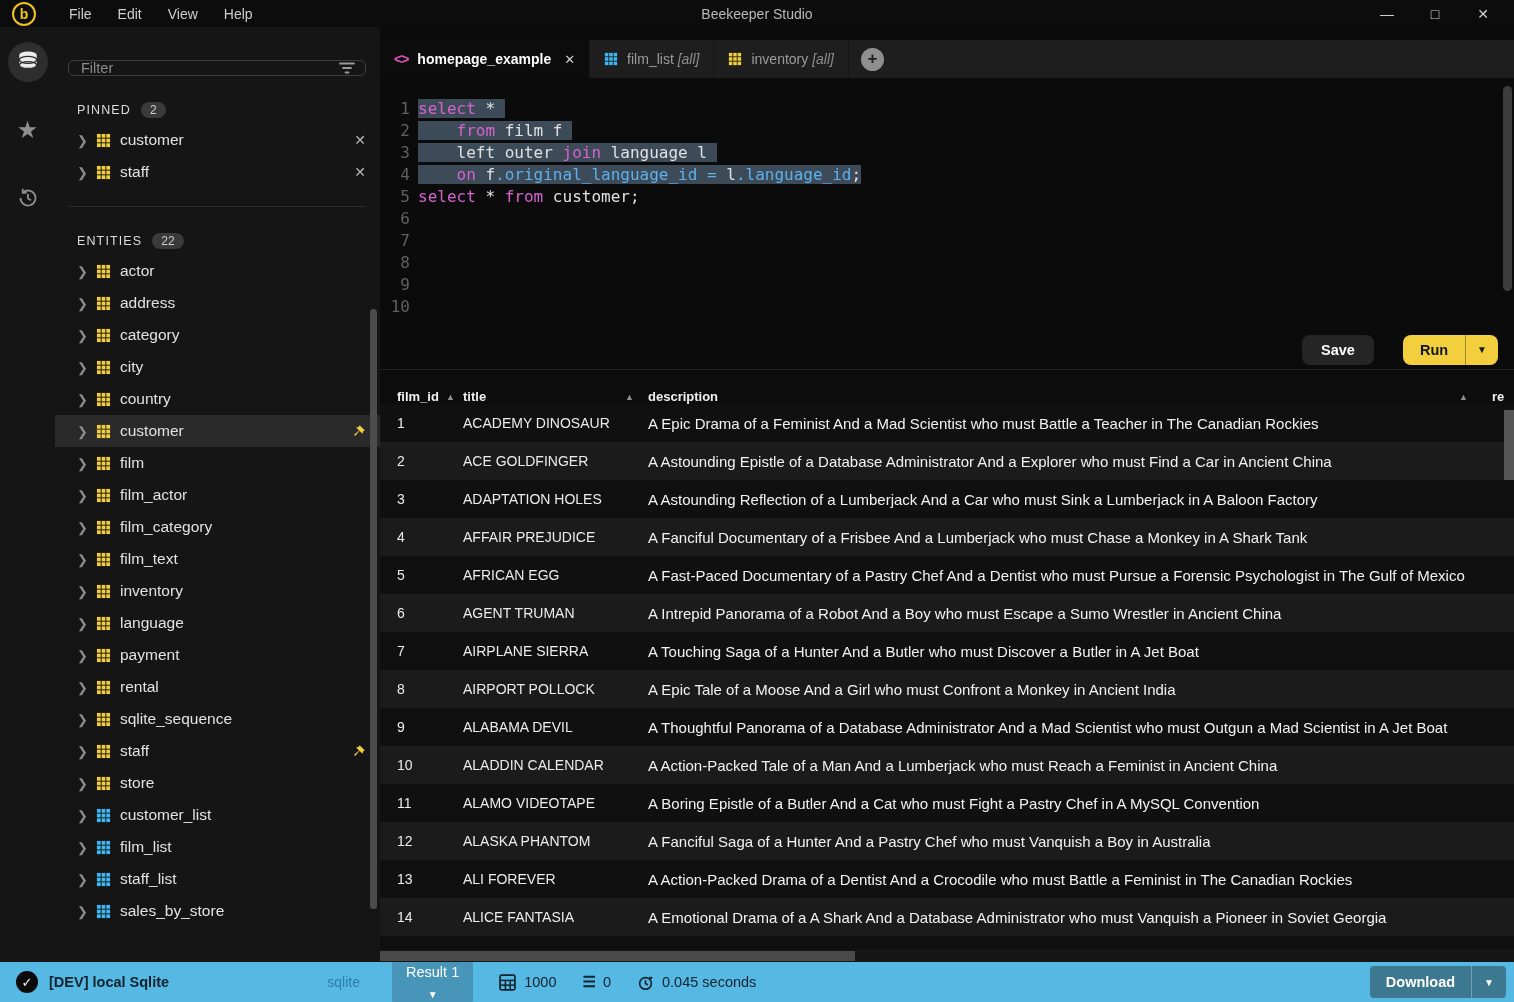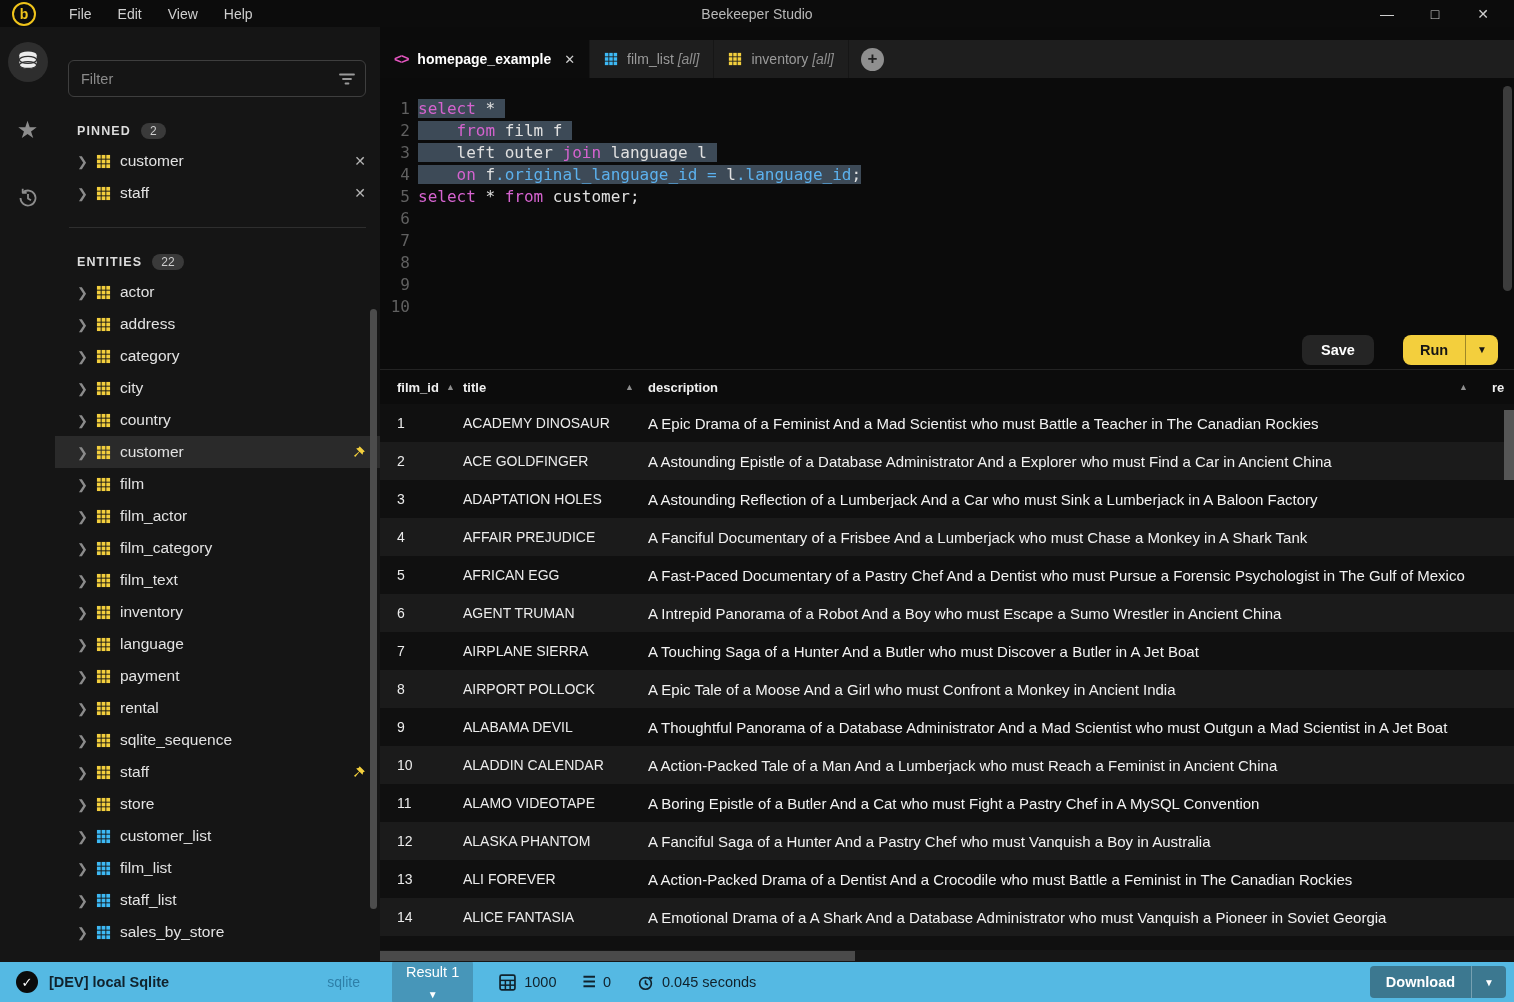--- a/index.html
+++ b/index.html
@@ -25,26 +25,26 @@
   .rail-btn { width:40px; height:40px; border-radius:50%; display:flex; align-items:center; justify-content:center; }
   .rail-btn.active { background:#2e2e2e; }
   .star-glyph { color:#8d8d8d; font-size:24px; line-height:1; }
 
   .sidebar { width:325px; background:#151515; position:relative; padding-top:20px; overflow:hidden; }
   .conn-row { display:flex; align-items:center; margin:0 14px 0 13px; gap:10px; }
   .conn-box { flex:1; height:36px; background:#272727; border-radius:8px; display:flex; align-items:center;
               padding:0 10px 0 14px; overflow:hidden; }
   .conn-text { color:#e8e8e8; font-size:15px; white-space:nowrap; overflow:hidden; flex:1; }
   .conn-caret { color:#bdbdbd; font-size:11px; margin-left:6px; }
-  .filter-row { margin:13px 14px 0 13px; height:37px; border:1px solid #3e3e3e; border-radius:6px;
+  .filter-row { margin:13px 14px 0 13px; height:16px; border:1px solid #3e3e3e; border-radius:6px;
                 display:flex; align-items:center; padding:0 10px 0 12px; }
   .filter-ph { color:#8a8a8a; font-size:14.5px; flex:1; }
 
   .section-head { display:flex; align-items:center; gap:10px; margin:26px 0 6px 22px; }
-  .section-label { color:#dcdcdc; font-size:12.5px; font-weight:bold; letter-spacing:.09em; }
+  .section-label { color:#dcdcdc; font-size:12.5px; font-weight:normal; letter-spacing:.09em; }
   .badge { background:#3a3a3a; color:#cfcfcf; font-size:12px; border-radius:9px; padding:1px 9px; }
   .side-item { height:32px; display:flex; align-items:center; padding:0 14px 0 22px; gap:9px; }
   .side-item.selected { background:#2a2a2a; }
   .chev { color:#8b8b8b; font-size:13px; width:10px; line-height:1; }
   .side-label { color:#e2e2e2; font-size:15.5px; flex:1; white-space:nowrap; overflow:hidden; }
   .side-x { color:#b5b5b5; font-size:14px; }
   .divider { height:1px; background:#2e2e2e; margin:18px 14px 0 14px; }
   .side-scroll { position:absolute; right:3px; top:282px; width:7px; height:600px; background:#4c4c4c; border-radius:4px; }
 
   
@@ -69,21 +69,21 @@
   .ed-scroll { position:absolute; right:2px; top:8px; width:9px; height:205px; background:#3c3c3c; border-radius:5px; }
 
   .editor-actions { height:40px; display:flex; align-items:center; justify-content:flex-end; gap:29px;
                     padding-right:16px; flex:0 0 40px; border-bottom:1px solid #232323; }
   .btn-save { background:#252525; color:#fff; font-size:14.5px; font-weight:bold; border-radius:8px; padding:7px 19px; }
   .btn-run { display:flex; align-items:stretch; background:#f3cf3d; border-radius:8px; overflow:hidden; color:#151515; }
   .btn-run-main { padding:7px 17px; font-size:14.5px; font-weight:bold; }
   .btn-run-caret { display:flex; align-items:center; padding:0 11px; border-left:1px solid rgba(0,0,0,.35); font-size:10px; }
 
   
-  .rt-head { height:34px; display:flex; align-items:center; background:#0c0c0c; font-size:13px; font-weight:bold;
+  .rt-head { height:34px; display:flex; align-items:flex-end; background:#0c0c0c; font-size:13px; font-weight:bold;
              color:#f0f0f0; flex:0 0 34px; }
   .rt-col-id { width:83px; padding-left:17px; display:flex; align-items:center; gap:7px; }
   .rt-col-title { width:185px; display:flex; align-items:center; }
   .rt-col-desc { flex:1; display:flex; align-items:center; }
   .rt-col-partial { width:22px; overflow:hidden; white-space:nowrap; }
   .sort-tri { color:#8f8f8f; font-size:9px; }
   .head-spacer { flex:1; }
   .rt-rows { flex:1; overflow:hidden; position:relative; }
   .rt-row { height:38px; display:flex; align-items:center; font-size:14px; color:#ececec; }
   .rt-row:nth-child(odd) { background:#101010; }

